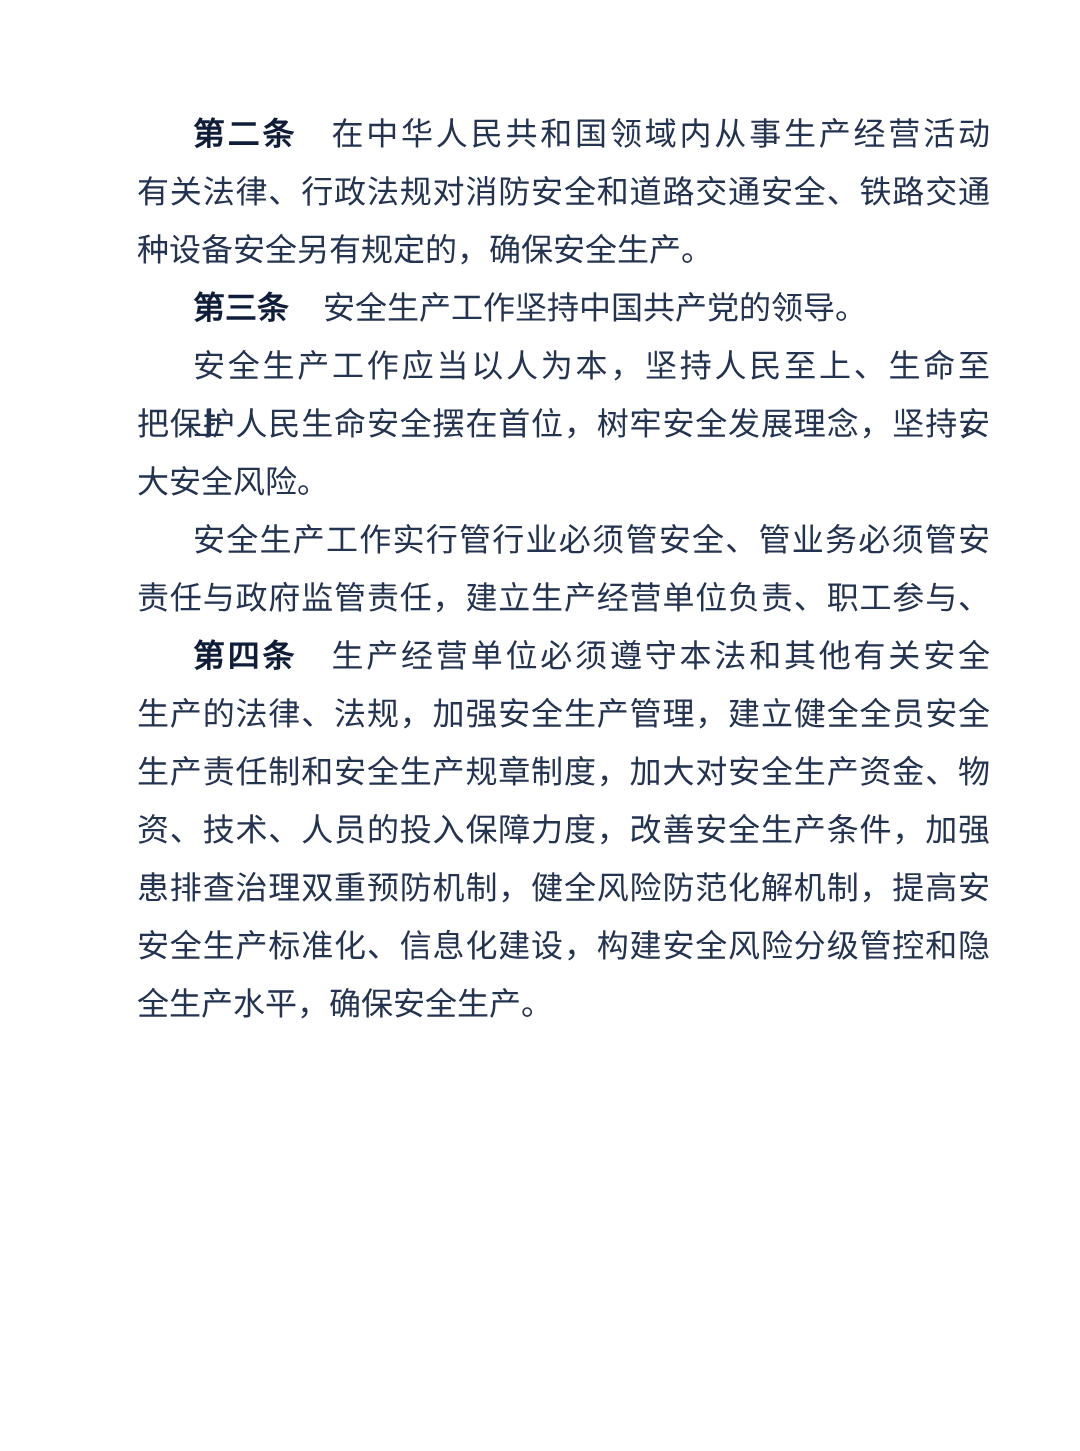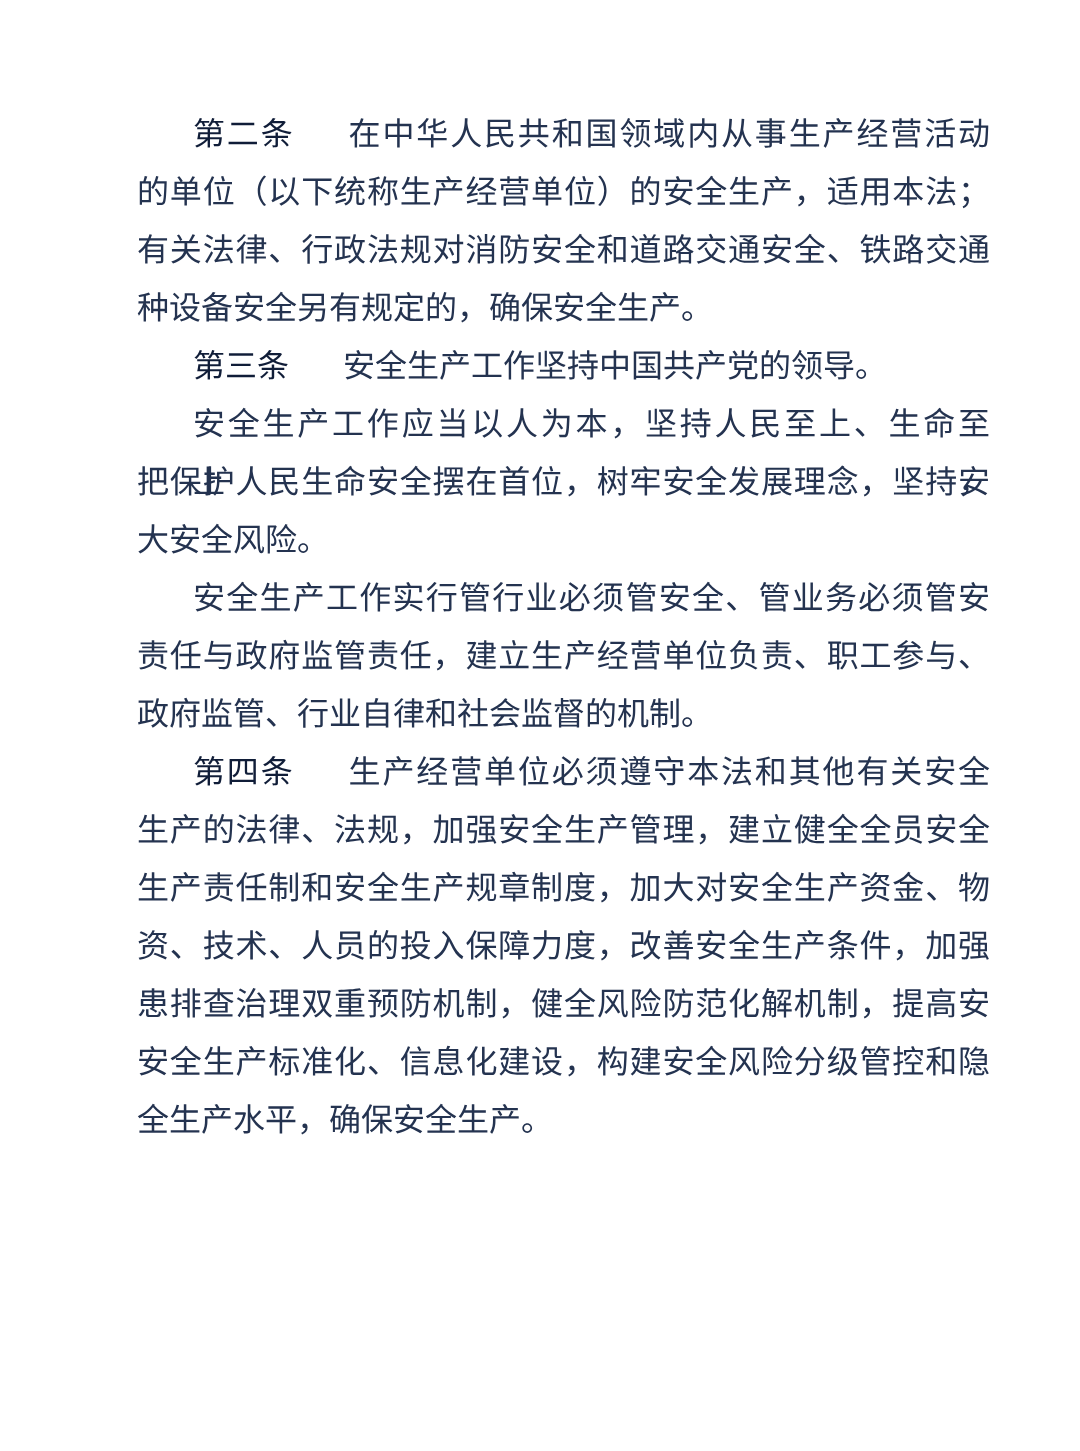--- a/index.html
+++ b/index.html
@@ -29,45 +29,43 @@
   .ln.stretch {
     text-align: justify;
     text-align-last: justify;
     text-justify: inter-character;
   }
   .ln.indent {
     padding-left: 56px; 
   }
   .term {
     font-family: "Liberation Sans", "DejaVu Sans", sans-serif;
-    font-weight: 400;
+    font-weight: 700;
     color: var(--heading-color, #101d38);
-    margin-right: 54px;
+    margin-right: 34px;
   }
 </style>
 </head>
 <body>
 
 <div class="page">
   <div>
 
     <div class="ln indent stretch"><span class="term">第二条</span><span>在中华人民共和国领域内从事生产经营活动</span></div>
-    <div class="ln stretch"><span>的单位（以下统称生产经营单位）的安全生产，适用本法；</span></div>
     <div class="ln stretch"><span>有关法律、行政法规对消防安全和道路交通安全、铁路交通</span></div>
     <div class="ln"><span>种设备安全另有规定的，确保安全生产。</span></div>
 
     <div class="ln indent"><span class="term">第三条</span><span>安全生产工作坚持中国共产党的领导。</span></div>
 
     <div class="ln indent stretch"><span>安全生产工作应当以人为本，坚持人民至上、生命至上，</span></div>
     <div class="ln stretch"><span>把保护人民生命安全摆在首位，树牢安全发展理念，坚持安</span></div>
     <div class="ln"><span>大安全风险。</span></div>
 
     <div class="ln indent stretch"><span>安全生产工作实行管行业必须管安全、管业务必须管安</span></div>
     <div class="ln stretch"><span>责任与政府监管责任，建立生产经营单位负责、职工参与、</span></div>
-    <div class="ln"><span>政府监管、行业自律和社会监督的机制。</span></div>
 
     <div class="ln indent stretch"><span class="term">第四条</span><span>生产经营单位必须遵守本法和其他有关安全</span></div>
     <div class="ln stretch"><span>生产的法律、法规，加强安全生产管理，建立健全全员安全</span></div>
     <div class="ln stretch"><span>生产责任制和安全生产规章制度，加大对安全生产资金、物</span></div>
     <div class="ln stretch"><span>资、技术、人员的投入保障力度，改善安全生产条件，加强</span></div>
     <div class="ln stretch"><span>患排查治理双重预防机制，健全风险防范化解机制，提高安</span></div>
     <div class="ln stretch"><span>安全生产标准化、信息化建设，构建安全风险分级管控和隐</span></div>
     <div class="ln"><span>全生产水平，确保安全生产。</span></div>
 
   </div>

